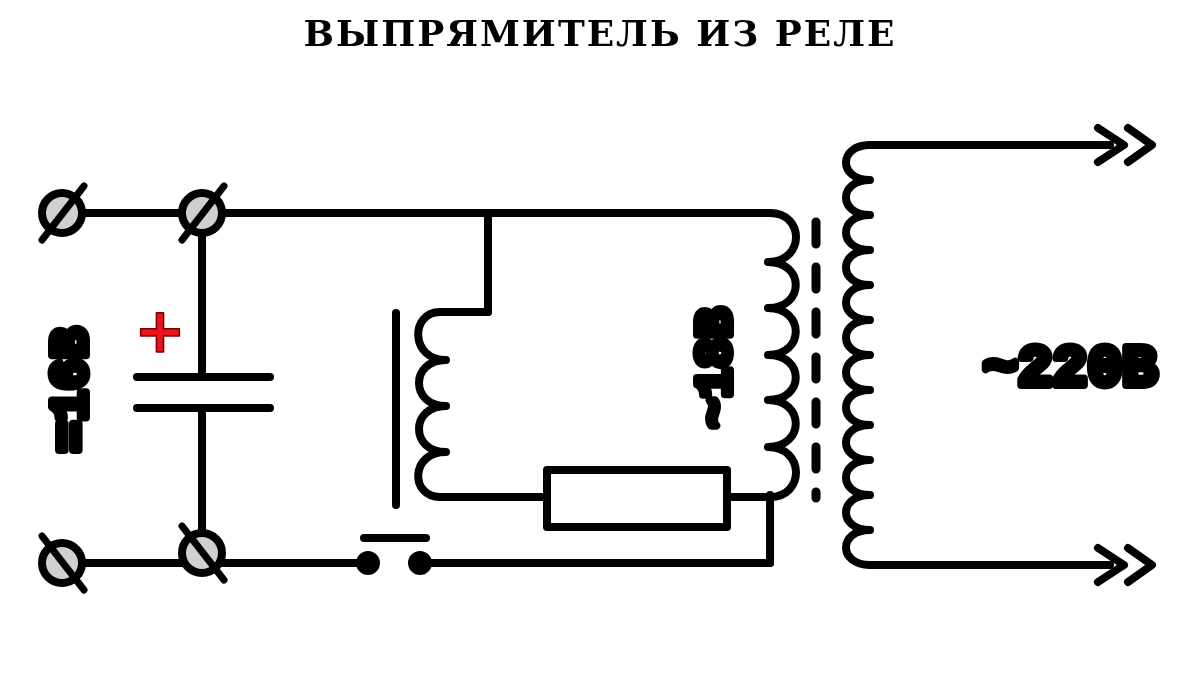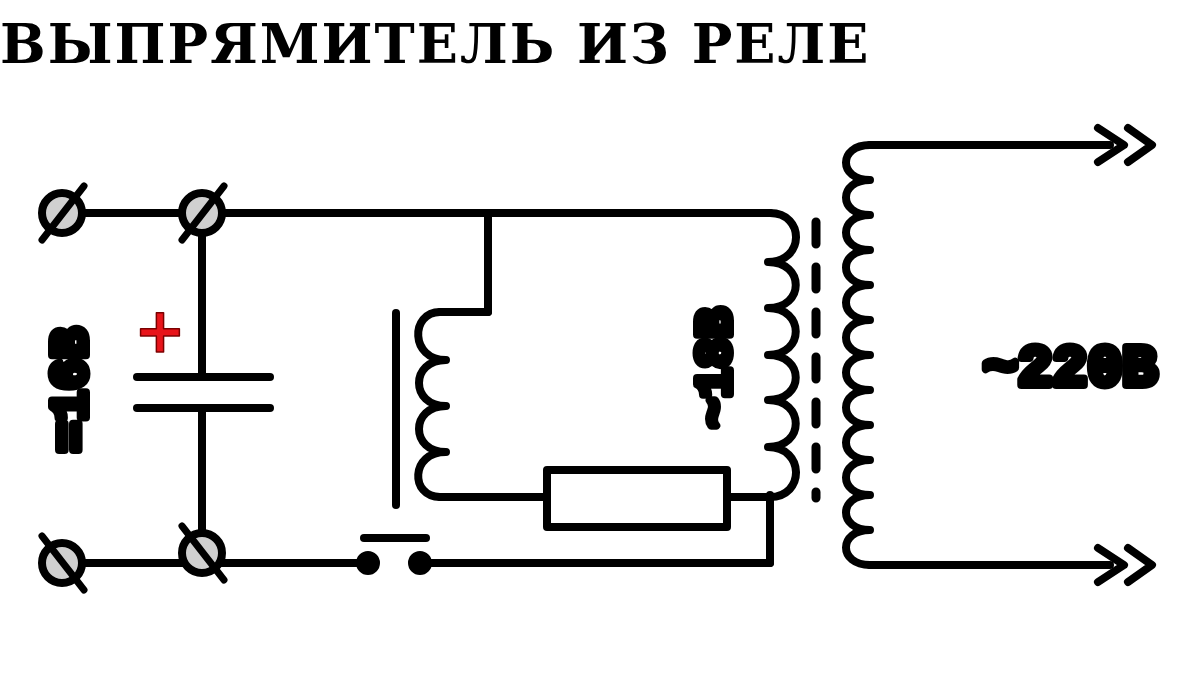--- a/index.html
+++ b/index.html
@@ -1,20 +1,21 @@
 <!DOCTYPE html>
 <html><head>
   <meta charset="utf-8">
   <style>
     html, body { margin: 0; padding: 0; background: #ffffff; }
     body { width: 1200px; height: 675px; overflow: hidden; position: relative; }
     .title {
       position: absolute; left: 0; top: 12px; width: 1200px;
+      text-align: center;
       font-family: "DejaVu Serif", "Liberation Serif", serif;
-      font-weight: bold; font-size: 54px; letter-spacing: 2px;
+      font-weight: bold; font-size: 36px; letter-spacing: 2px;
       color: #000000;
     }
     svg.schematic { position: absolute; left: 0; top: 0; }
     .lbl {
       font-family: "Liberation Mono", "DejaVu Sans Mono", monospace;
       font-weight: bold; fill: #000000;
     }
   </style>
 </head>
 <body>

